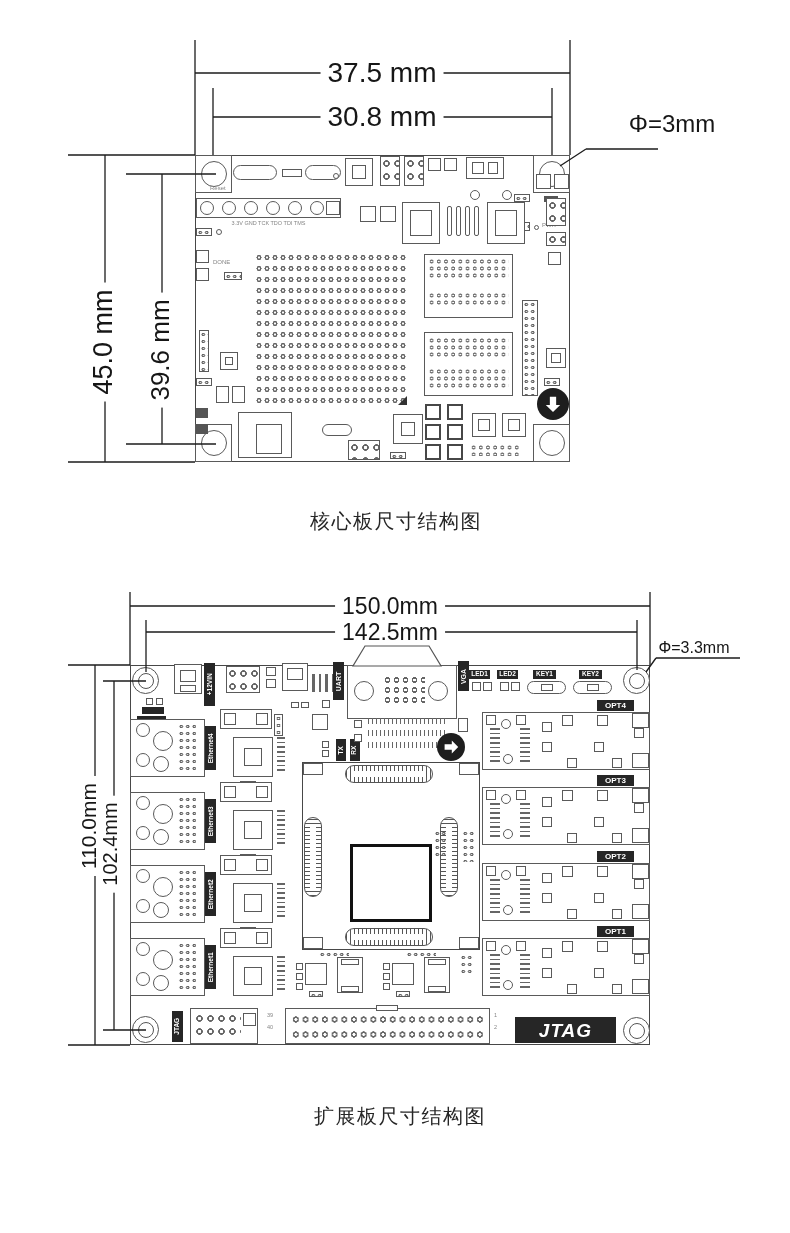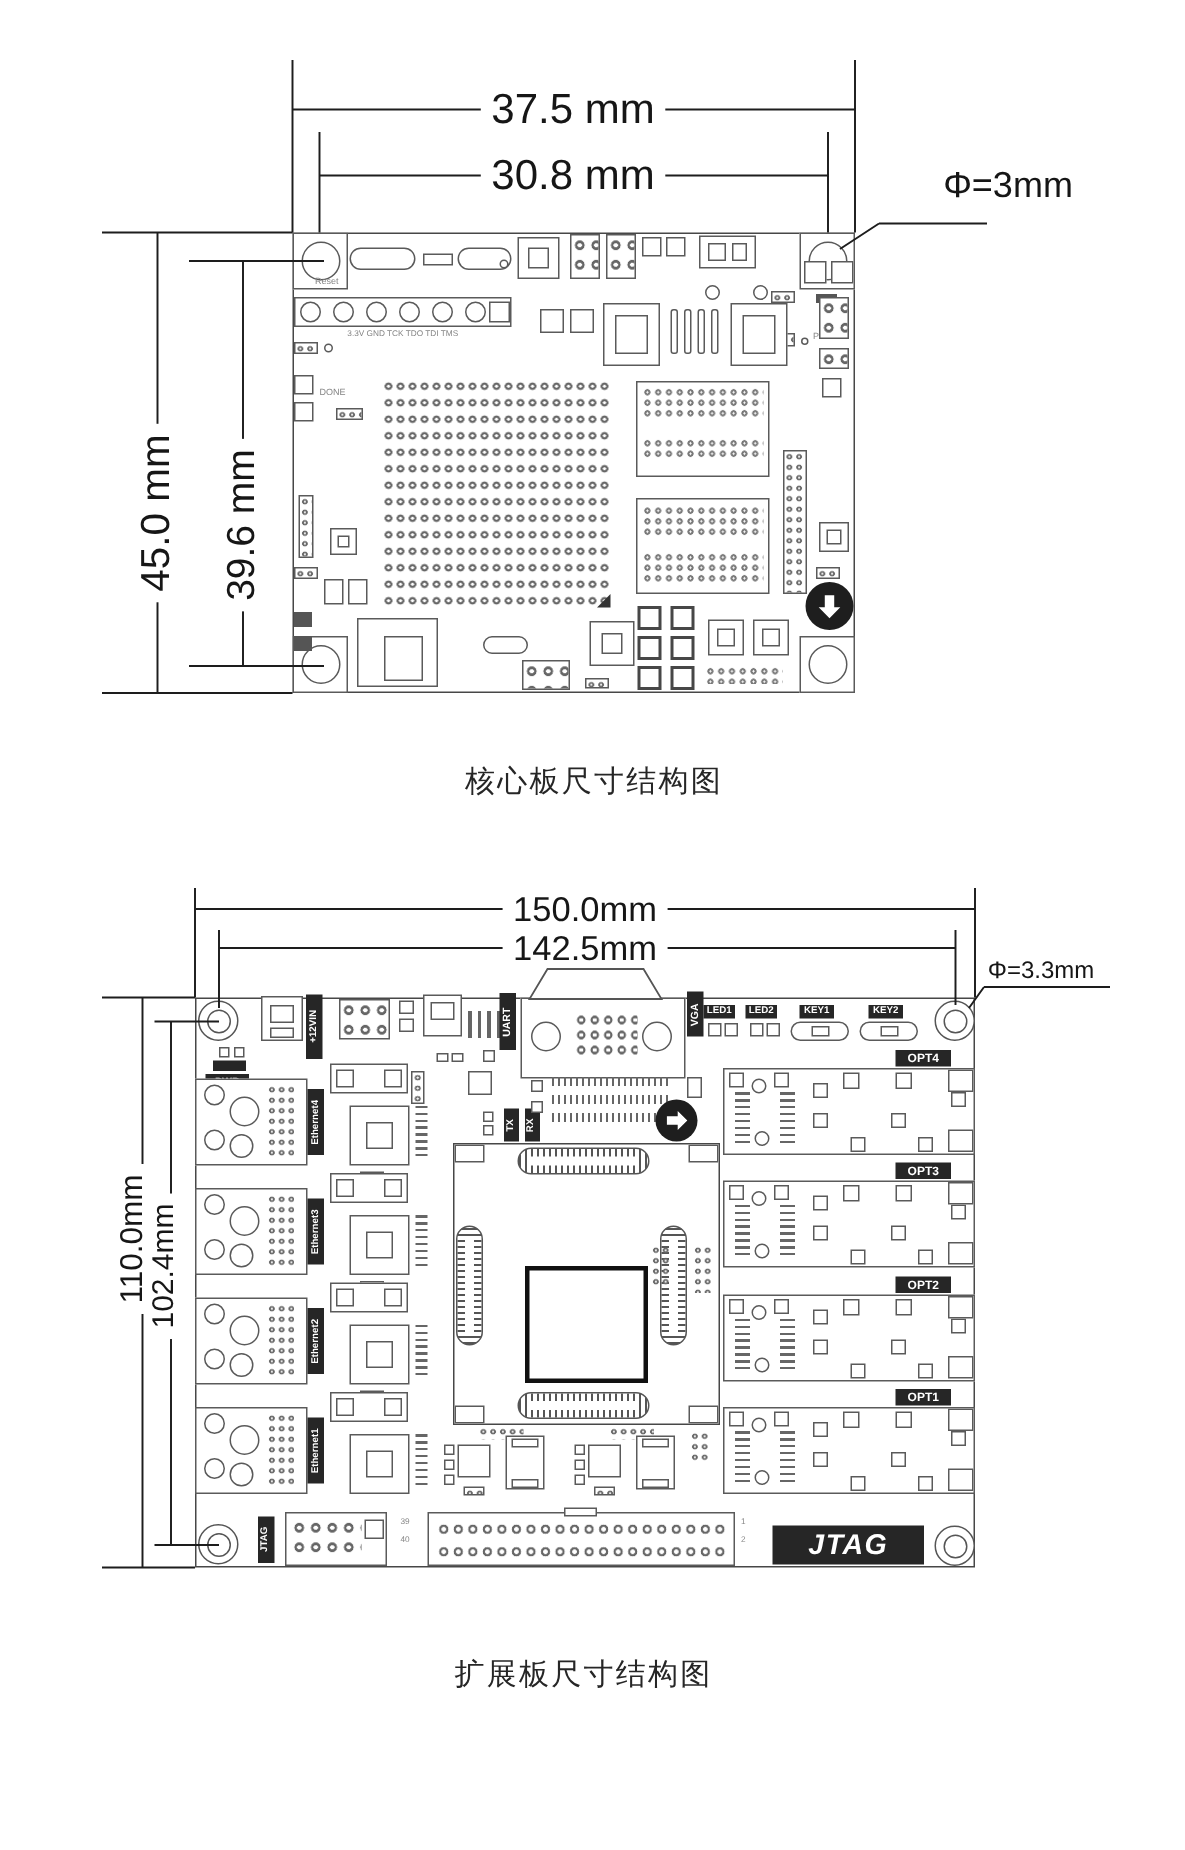--- a/index.html
+++ b/index.html
@@ -487,13 +487,13 @@
 <span class="dimt rot" style="left:104px;top:342px;font-size:27px">45.0 mm</span>
 <span class="dimt rot" style="left:161px;top:350px;font-size:26px">39.6 mm</span>
 <span class="dimt" style="left:672px;top:124px;font-size:24px">Φ=3mm</span>
 <span class="dimt" style="left:390px;top:606px;font-size:23px">150.0mm</span>
 <span class="dimt" style="left:390px;top:632px;font-size:23px">142.5mm</span>
 <span class="dimt rot" style="left:89px;top:826px;font-size:21px">110.0mm</span>
 <span class="dimt rot" style="left:110px;top:844px;font-size:20px">102.4mm</span>
 <span class="dimt" style="left:694px;top:648px;font-size:16px">Φ=3.3mm</span>
 
 <div class="cap" style="left:396px;top:521px">核心板尺寸结构图</div>
-<div class="cap" style="left:389px;top:1116px">扩展板尺寸结构图</div>
+<div class="cap" style="left:400px;top:1116px">扩展板尺寸结构图</div>
 
 </body></html>

